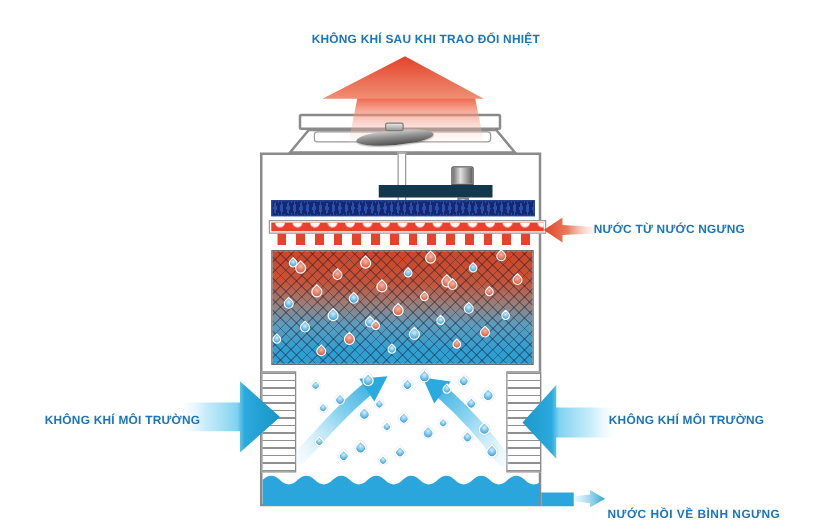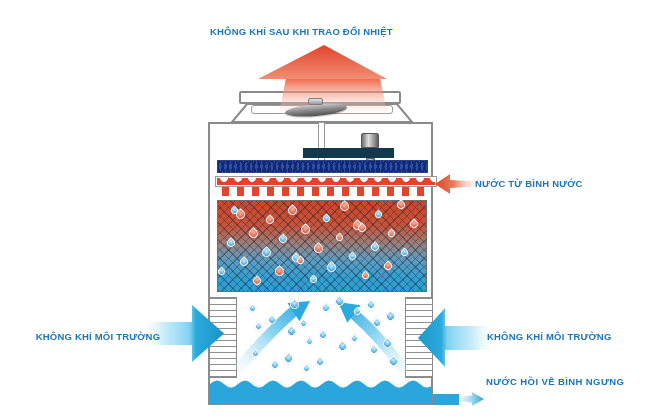--- a/index.html
+++ b/index.html
@@ -55,21 +55,21 @@
         transform:rotate(45deg);box-shadow:0 0 1px rgba(110,145,170,.6);}
   .drop.hot{background:radial-gradient(circle at 35% 35%,#f5b7a5,#df6347 70%,#c94b30);}
   .drop.cool{background:radial-gradient(circle at 35% 35%,#cfeefc,#5ab4e4 60%,#2277b8);}
   svg{display:block}
 </style>
 </head>
 <body>
 
 <div class="stage">
 
-  <div class="lbl" style="left:210px;top:26px;width:205px;text-align:left;">KHÔNG KHÍ SAU KHI TRAO ĐỔI NHIỆT</div>
+  <div class="lbl" style="left:227px;top:26px;width:205px;text-align:right;">KHÔNG KHÍ SAU KHI TRAO ĐỔI NHIỆT</div>
 
   <div class="abs tower"></div>
 
   <svg class="abs" style="left:229px;top:102px" width="186" height="22" viewBox="0 0 186 22">
     <polygon points="18,2 168,2 183,20 3,20" fill="#fff" stroke="#8a8a8a" stroke-width="2"></polygon>
   </svg>
   <div class="abs rim"></div>
   <div class="abs slot"></div>
 
   <svg class="abs" style="left:250px;top:42px" width="145" height="78" viewBox="0 0 145 78">
@@ -234,15 +234,15 @@
       <stop offset=".55" stop-color="#7fd2f0"></stop>
       <stop offset=".62" stop-color="#2baadd"></stop>
       <stop offset="1" stop-color="#1791c3"></stop>
     </linearGradient>
       </defs>
     <polygon points="83,20 36,20 36,2 9,32 36,61 36,44 83,44" fill="url(#ba2)"></polygon>
   </svg>
 
   <div class="lbl" style="left:33px;top:331px;width:130px;text-align:center;">KHÔNG KHÍ MÔI TRƯỜNG</div>
   <div class="lbl" style="left:487px;top:331px;">KHÔNG KHÍ MÔI TRƯỜNG</div>
-  <div class="lbl" style="left:475px;top:178px;">NƯỚC TỪ BÌNH NƯỚC</div>
-  <div class="lbl" style="left:486px;top:376px;letter-spacing:.4px;">NƯỚC HỒI VỀ BÌNH NGƯNG</div>
+  <div class="lbl" style="left:475px;top:178px;">NƯỚC TỪ NƯỚC NGƯNG</div>
+  <div class="lbl" style="left:486px;top:406px;letter-spacing:.4px;">NƯỚC HỒI VỀ BÌNH NGƯNG</div>
 </div>
 
 </body></html>

